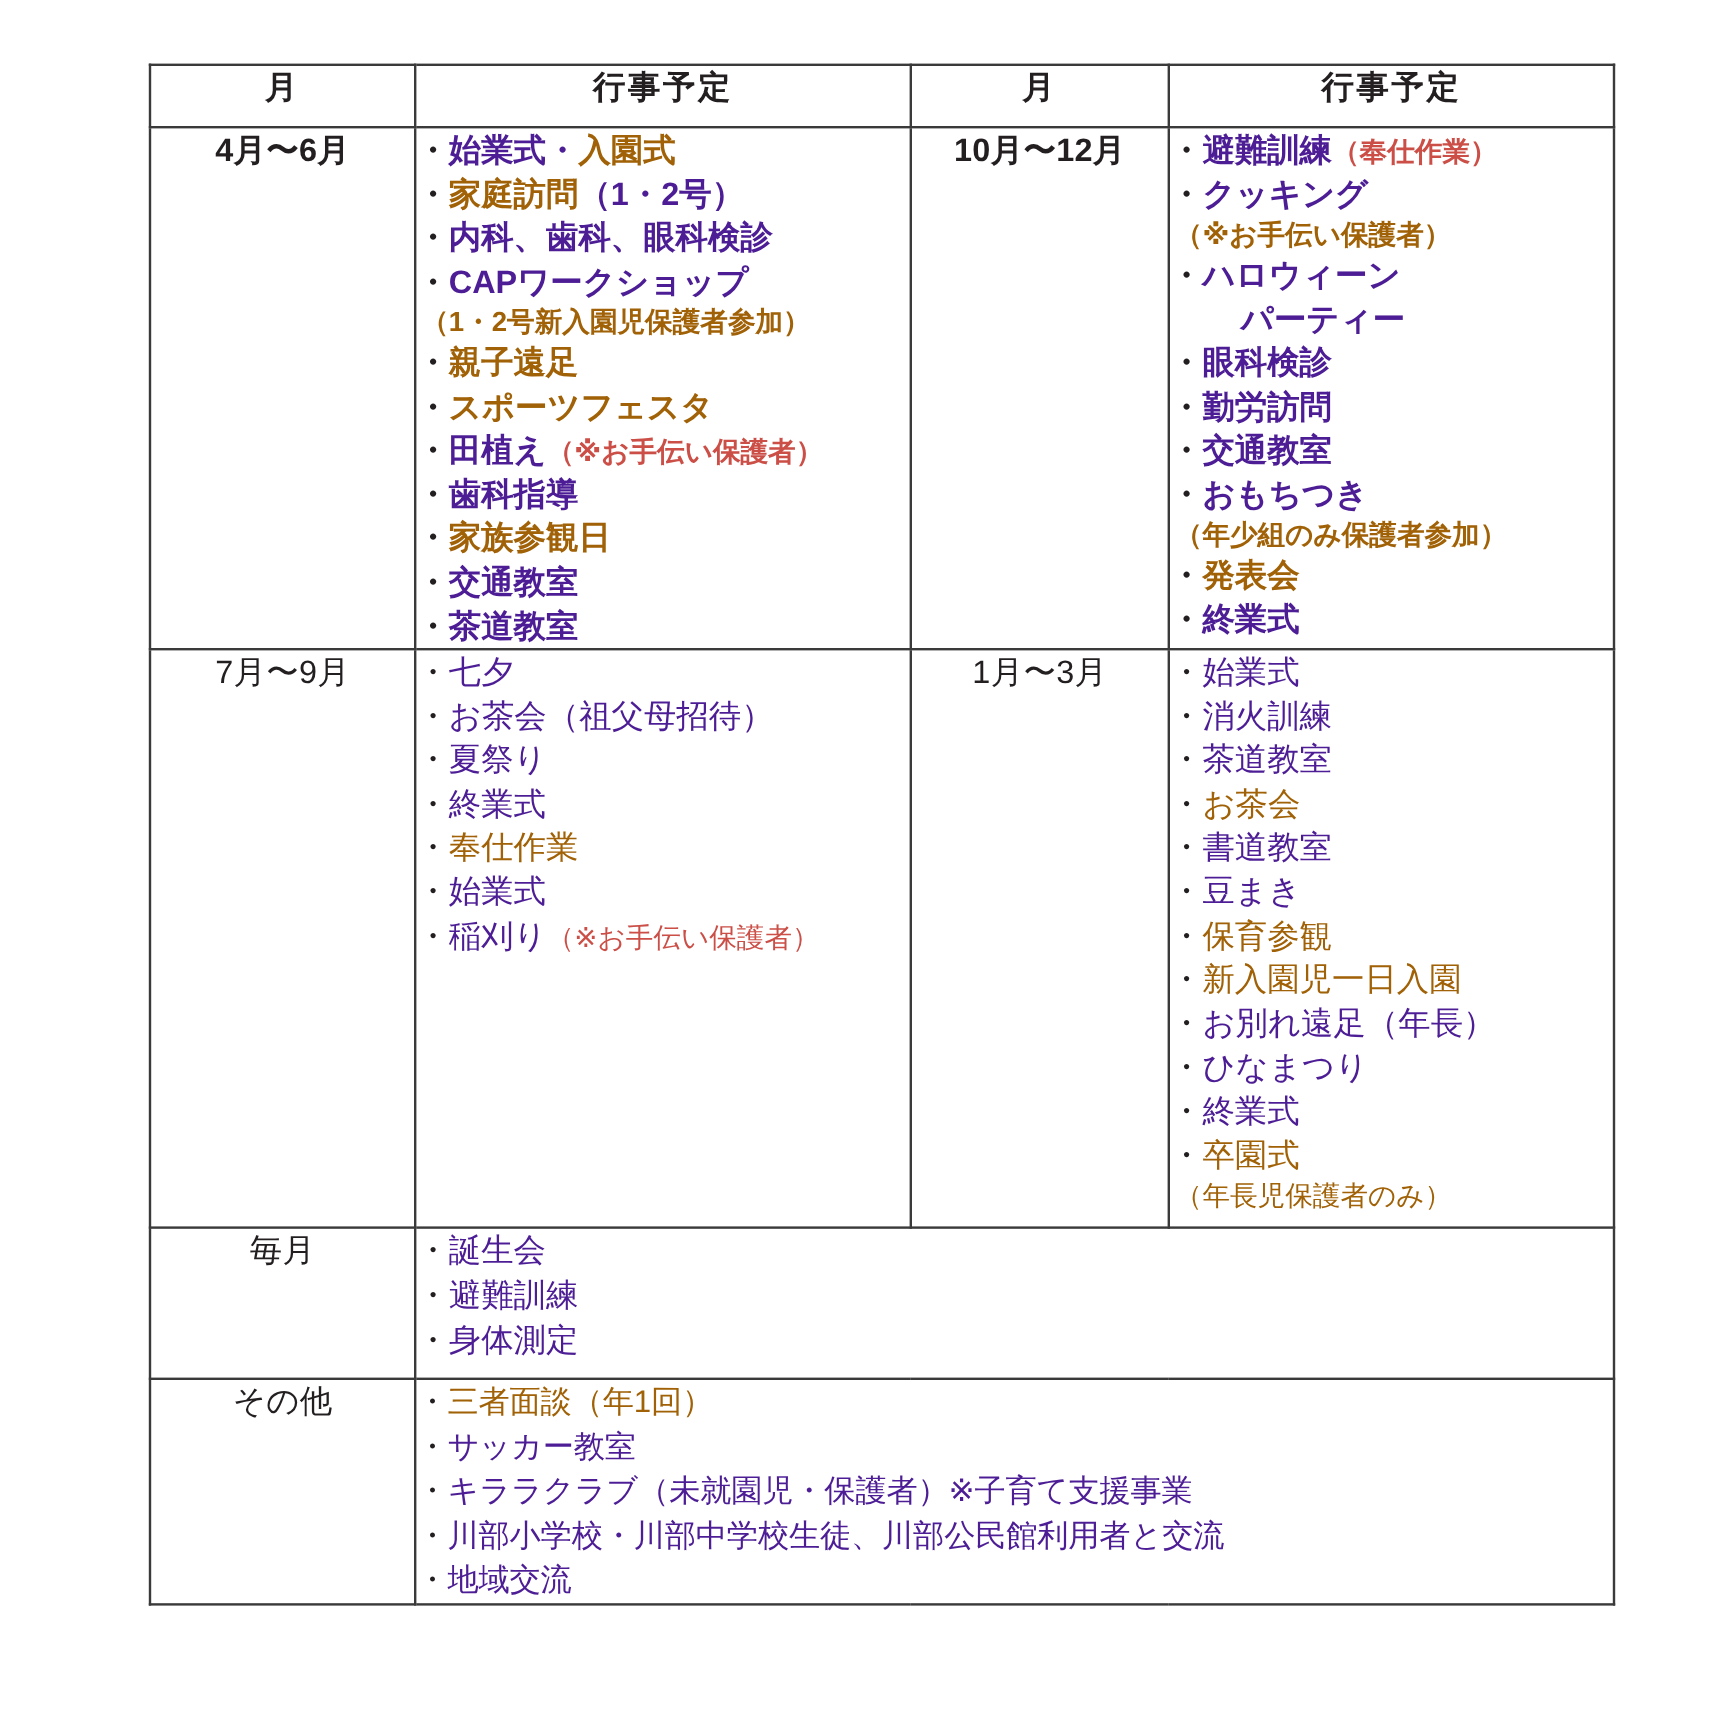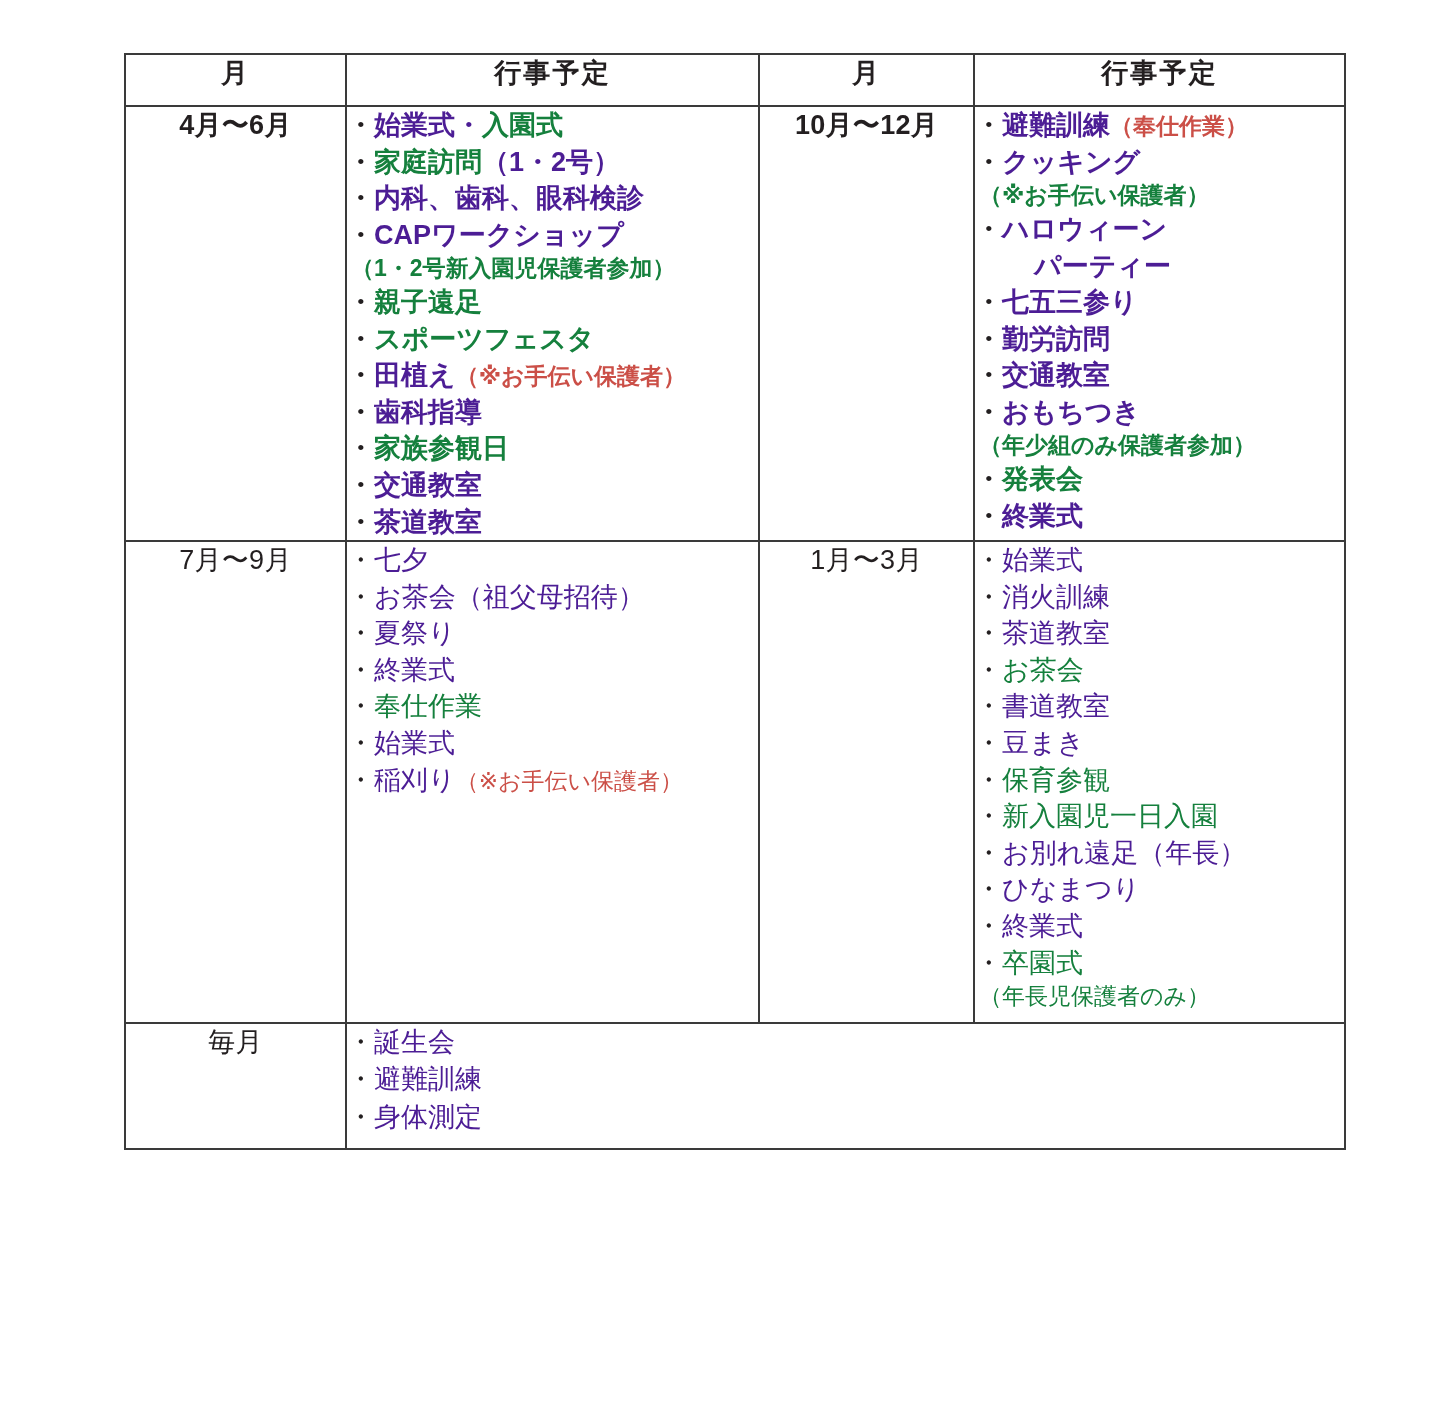--- a/index.html
+++ b/index.html
@@ -88,21 +88,21 @@
   ul.evt > li.note {
     font-size: 23px;
     line-height: 1.34;
     color: #cb4f47;
     padding-left: 4px;
   }
   ul.evt > li.indent {
     padding-left: 59px;
   }
 
-  .red  { color: #15803d; }
+  .red  { color: #a16207; }
   .dark { color: #4c1d95; }
   .small-note {
     font-size: 23px;
     color: #cb4f47;
   }
 
   
   .wide-events { padding: 12px 8px 14px 14px; }
   ul.evt.compact > li {
     font-size: 27px;
@@ -158,21 +158,21 @@
             </ul>
         </td>
         <td class="month-cell">10月〜12月</td>
         <td class="events-cell">
           <ul class="evt">
               <li class="bul"><span class="dark">避難訓練</span><span class="red small-note">（奉仕作業）</span></li>
               <li class="bul"><span class="dark">クッキング</span></li>
               <li class="note"><span class="red">（※お手伝い保護者）</span></li>
               <li class="bul"><span class="dark">ハロウィーン</span></li>
               <li class="indent"><span class="dark">パーティー</span></li>
-              <li class="bul"><span class="dark">七五三参り</span></li>
+              <li class="bul"><span class="dark">眼科検診</span></li>
               <li class="bul"><span class="dark">勤労訪問</span></li>
               <li class="bul"><span class="dark">交通教室</span></li>
               <li class="bul"><span class="dark">おもちつき</span></li>
               <li class="note"><span class="red">（年少組のみ保護者参加）</span></li>
               <li class="bul"><span class="red">発表会</span></li>
               <li class="bul"><span class="dark">終業式</span></li>
             </ul>
         </td>
       </tr>
       <tr class="row-2">
@@ -210,15 +210,27 @@
       <tr class="row-3">
         <td class="month-cell">毎月</td>
         <td class="events-cell wide-events" colspan="3">
           <ul class="evt compact">
               <li class="bul"><span class="dark">誕生会</span></li>
               <li class="bul"><span class="dark">避難訓練</span></li>
               <li class="bul"><span class="dark">身体測定</span></li>
             </ul>
         </td>
       </tr>
+      <tr class="row-4">
+        <td class="month-cell">その他</td>
+        <td class="events-cell wide-events" colspan="3">
+          <ul class="evt tight">
+              <li class="bul"><span class="red">三者面談（年1回）</span></li>
+              <li class="bul"><span class="dark">サッカー教室</span></li>
+              <li class="bul"><span class="dark">キララクラブ（未就園児・保護者）※子育て支援事業</span></li>
+              <li class="bul"><span class="dark">川部小学校・川部中学校生徒、川部公民館利用者と交流</span></li>
+              <li class="bul"><span class="dark">地域交流</span></li>
+            </ul>
+        </td>
+      </tr>
     </tbody>
   </table>
 </div>
 
 </body></html>

